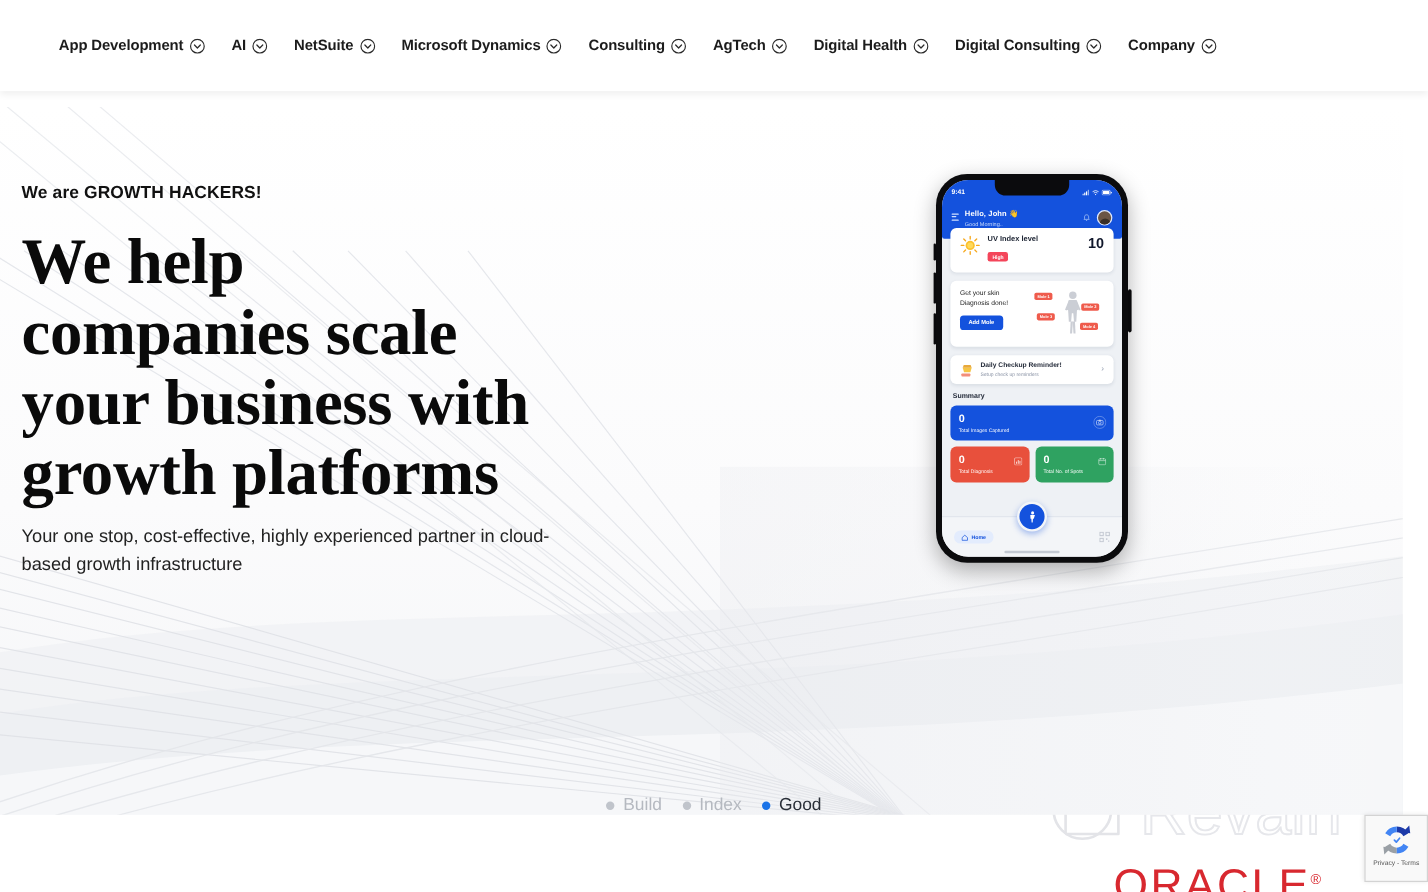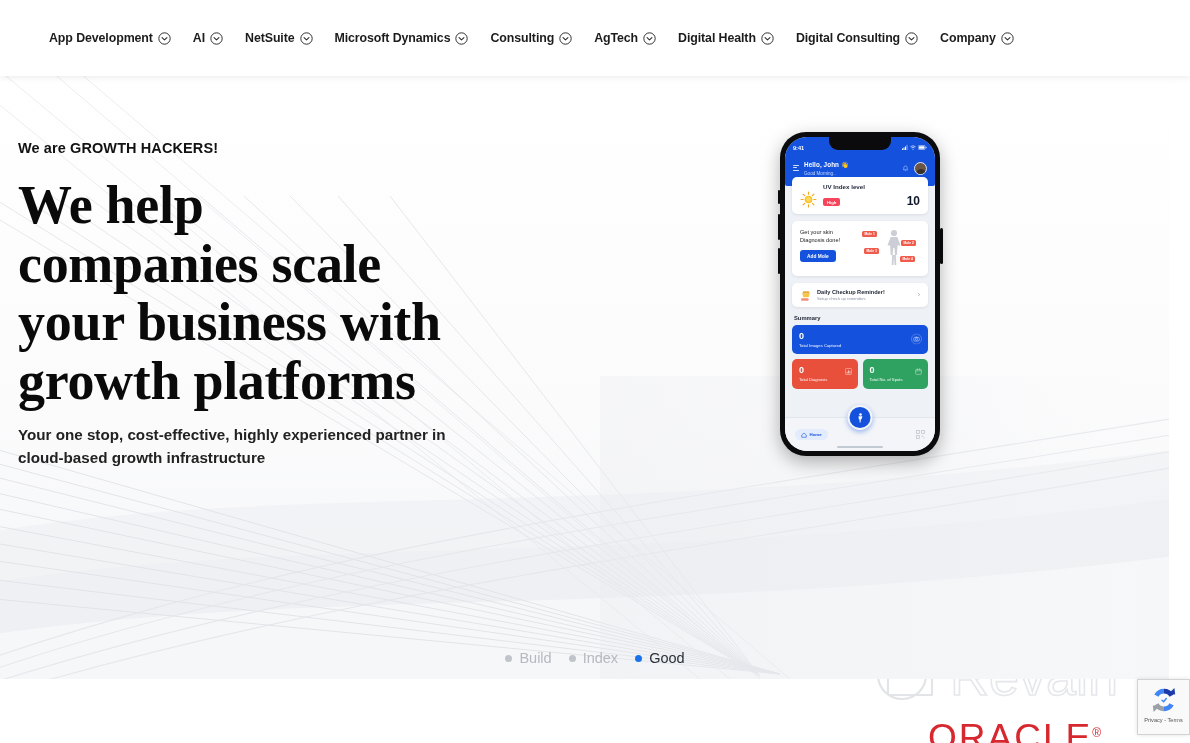--- a/index.html
+++ b/index.html
@@ -46,21 +46,21 @@
   }
   .chev {
     width: 13px; height: 13px;
     display: block;
     flex: 0 0 13px;
   }
 
   
   .hero {
     position: absolute;
-    top: 76px; left: 0;
+    top: 89px; left: 0;
     width: 1169px; height: 603px;
     background: #ffffff;
     overflow: hidden;
   }
   .hero-bg { position: absolute; inset: 0; width: 1190px; height: 603px; }
 
   .hero-copy {
     position: absolute;
     left: 18px; top: 64px;
     width: 520px;
@@ -81,21 +81,21 @@
     color: #0a0a0a;
     letter-spacing: -0.3px;
     width: 430px;
   }
   .subcopy {
     margin-top: 13px;
     font-size: 15.2px;
     line-height: 23px;
     color: #222;
     width: 440px;
-    font-weight: 700;
+    font-weight: 400;
   }
 
   
   .phone-wrap {
     position: absolute;
     left: 780px; top: 56px;
     width: 160px; height: 324px;
     z-index: 6;
   }
   .phone {
@@ -162,21 +162,21 @@
 
   .card {
     background: #fff;
     border-radius: 5px;
     margin: 0 7px;
     box-shadow: 0 1px 3px rgba(20,40,80,0.09);
   }
   .uv-card {
     margin-top: -9px;
     position: relative; z-index: 4;
-    display: flex; align-items: flex-end;
+    display: flex; align-items: flex-start;
     padding: 6px 8px;
     gap: 6px;
   }
   .sun { width: 17px; height: 17px; flex: 0 0 17px; }
   .uv-txt { flex: 1; }
   .uv-title { font-size: 6.2px; font-weight: 700; color: #1d2433; }
   .badge-high {
     display: inline-block; margin-top: 2.5px;
     background: #f4455a; color: #fff;
     font-size: 4.2px; font-weight: 700;

